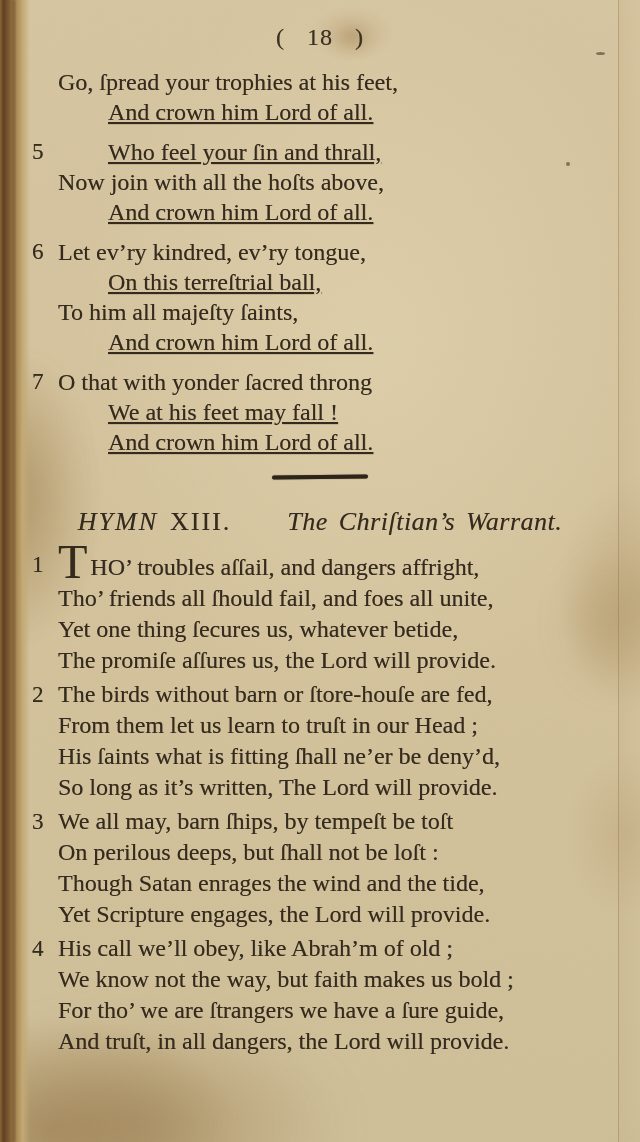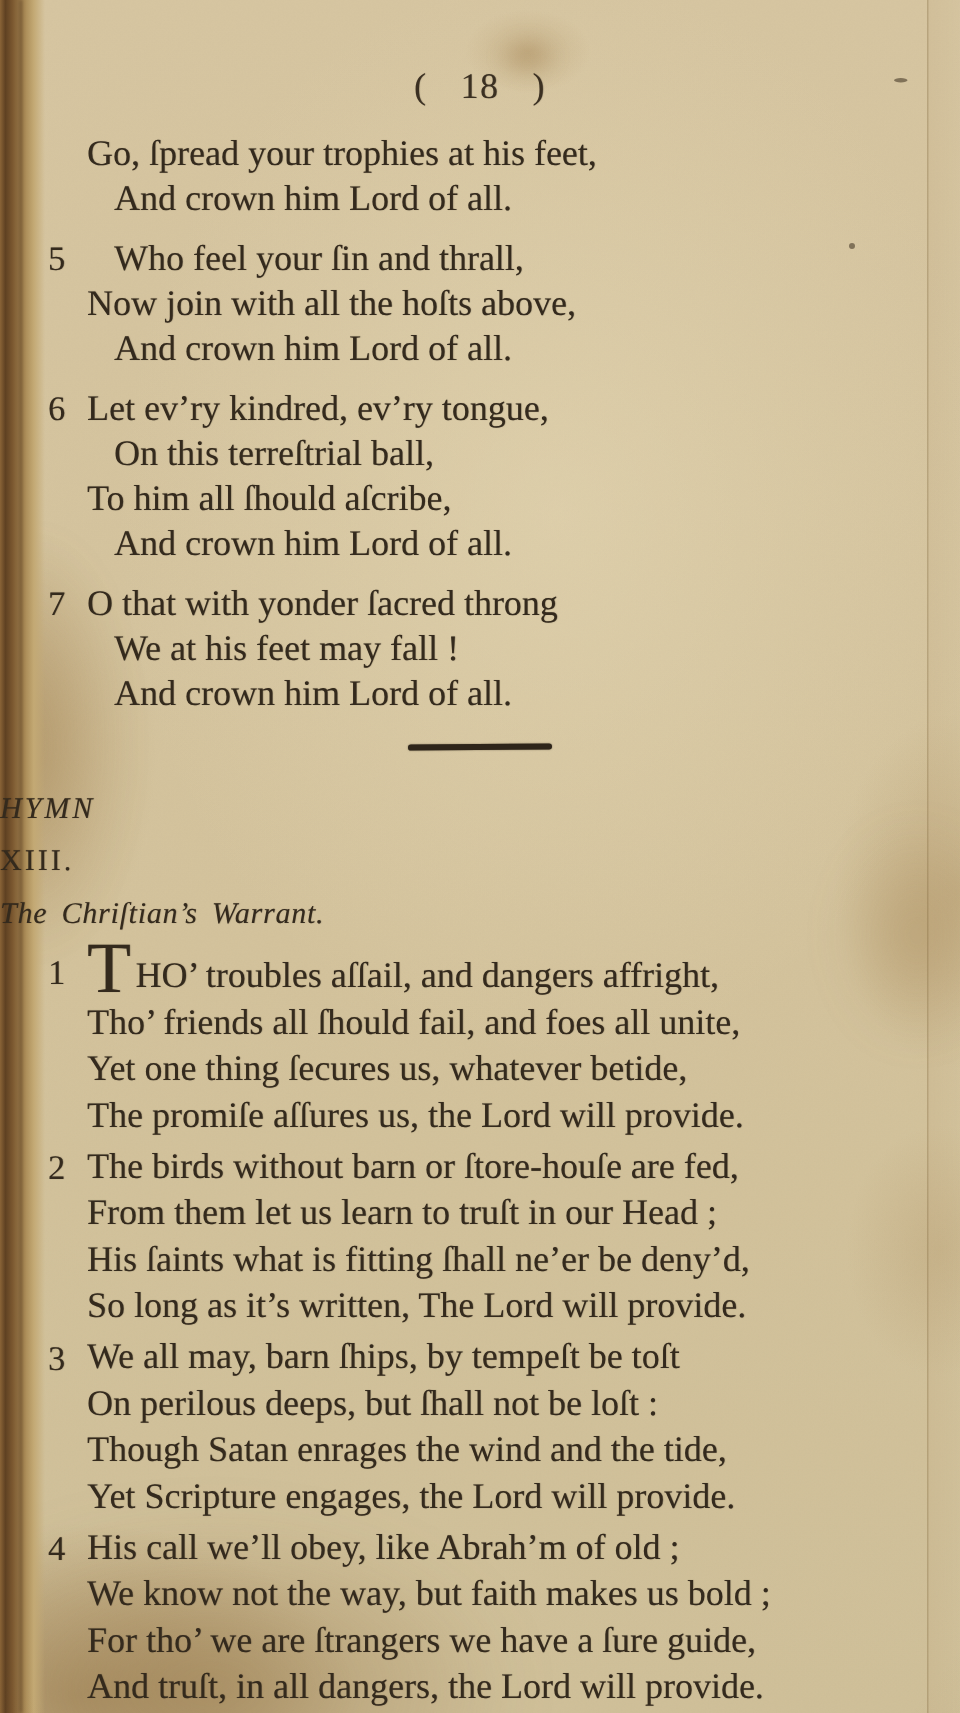--- a/index.html
+++ b/index.html
@@ -39,43 +39,43 @@
   .stain.s2{left:-70px;top:1010px;width:420px;height:230px;filter:blur(20px);
     background:radial-gradient(ellipse,rgba(128,92,44,.40),transparent 70%);}
   .stain.s3{left:556px;top:548px;width:110px;height:150px;filter:blur(14px);
     background:radial-gradient(ellipse,rgba(150,114,62,.28),transparent 70%);}
   .stain.s4{left:330px;top:22px;width:44px;height:32px;filter:blur(5px);
     background:radial-gradient(ellipse,rgba(150,114,62,.30),transparent 70%);}
   .grain{position:absolute;inset:0;width:100%;height:100%;pointer-events:none;opacity:.5;}
 
   .content{position:absolute;left:0;top:0;width:100%;}
   .page-header{
-    margin-top:45px;text-align:center;font-size:24px;color:#3b3022;
+    margin-top:24px;text-align:center;font-size:24px;color:#3b3022;
     word-spacing:15px;letter-spacing:1px;
     text-shadow:.3px .3px .6px rgba(47,38,26,.45);
   }
   .stanzas{margin-top:16px;}
   .line{
     position:relative;padding-left:58px;line-height:30px;font-size:24px;
     white-space:nowrap;color:#342a1d;
     text-shadow:.3px .3px .6px rgba(47,38,26,.45);
   }
   .hymn-lines .line{line-height:31px;}
-  .line.indent{padding-left:76px;}
+  .line.indent{padding-left:108px;text-decoration:underline;}
   .line.stanza-start{margin-top:10px;}
   .line.verse-start{margin-top:3px;}
   .vnum{position:absolute;left:32px;top:0;font-size:23px;}
   .divider{
     width:96px;height:4px;margin:18px auto 0;background:#2e251a;border-radius:2px;
     transform:rotate(-.5deg);box-shadow:0 0 1px rgba(46,37,26,.7);
   }
   .hymn-heading{
     margin-top:28px;display:flex;justify-content:center;align-items:baseline;
-    gap:12px;font-size:20px;color:#342a1d;
-    text-shadow:.3px .3px .6px rgba(47,38,26,.45);white-space:nowrap;flex-direction:column;
+    gap:12px;font-size:26px;color:#342a1d;
+    text-shadow:.3px .3px .6px rgba(47,38,26,.45);white-space:nowrap;
   }
   .hymn-heading .label{font-style:italic;letter-spacing:2px;}
   .hymn-heading .numeral{letter-spacing:2px;margin-right:44px;font-family:Liberation Serif, serif;}
   .hymn-heading .title{font-style:italic;letter-spacing:.5px;word-spacing:4px;}
   .hymn-lines{margin-top:12px;}
   .dropcap{
     font-size:48px;line-height:20px;position:relative;top:3px;margin-right:3px;
     display:inline-block;
   }
   .speck{position:absolute;background:rgba(58,46,30,.55);border-radius:50%;pointer-events:none;}
@@ -116,21 +116,21 @@
 
     <section class="stanzas">
       <div class="line"><span class="vnum"></span><span class="vtext">Go, ſpread your trophies at his feet,</span></div>
       <div class="line indent"><span class="vtext">And crown him Lord of all.</span></div>
       <div class="line stanza-start"><span class="vnum">5</span></div>
       <div class="line indent"><span class="vtext">Who feel your ſin and thrall,</span></div>
       <div class="line"><span class="vtext">Now join with all the hoſts above,</span></div>
       <div class="line indent"><span class="vtext">And crown him Lord of all.</span></div>
       <div class="line stanza-start"><span class="vnum">6</span><span class="vtext">Let ev’ry kindred, ev’ry tongue,</span></div>
       <div class="line indent"><span class="vtext">On this terreſtrial ball,</span></div>
-      <div class="line"><span class="vtext">To him all ſhould aſcribe,</span></div>
+      <div class="line"><span class="vtext">To him all majeſty ſaints,</span></div>
       <div class="line indent"><span class="vtext">And crown him Lord of all.</span></div>
       <div class="line stanza-start"><span class="vnum">7</span><span class="vtext">O that with yonder ſacred throng</span></div>
       <div class="line indent"><span class="vtext">We at his feet may fall !</span></div>
       <div class="line indent"><span class="vtext">And crown him Lord of all.</span></div>
     </section>
 
     <div class="divider"></div>
 
     <div class="hymn-heading">
       <span class="label">HYMN</span>

